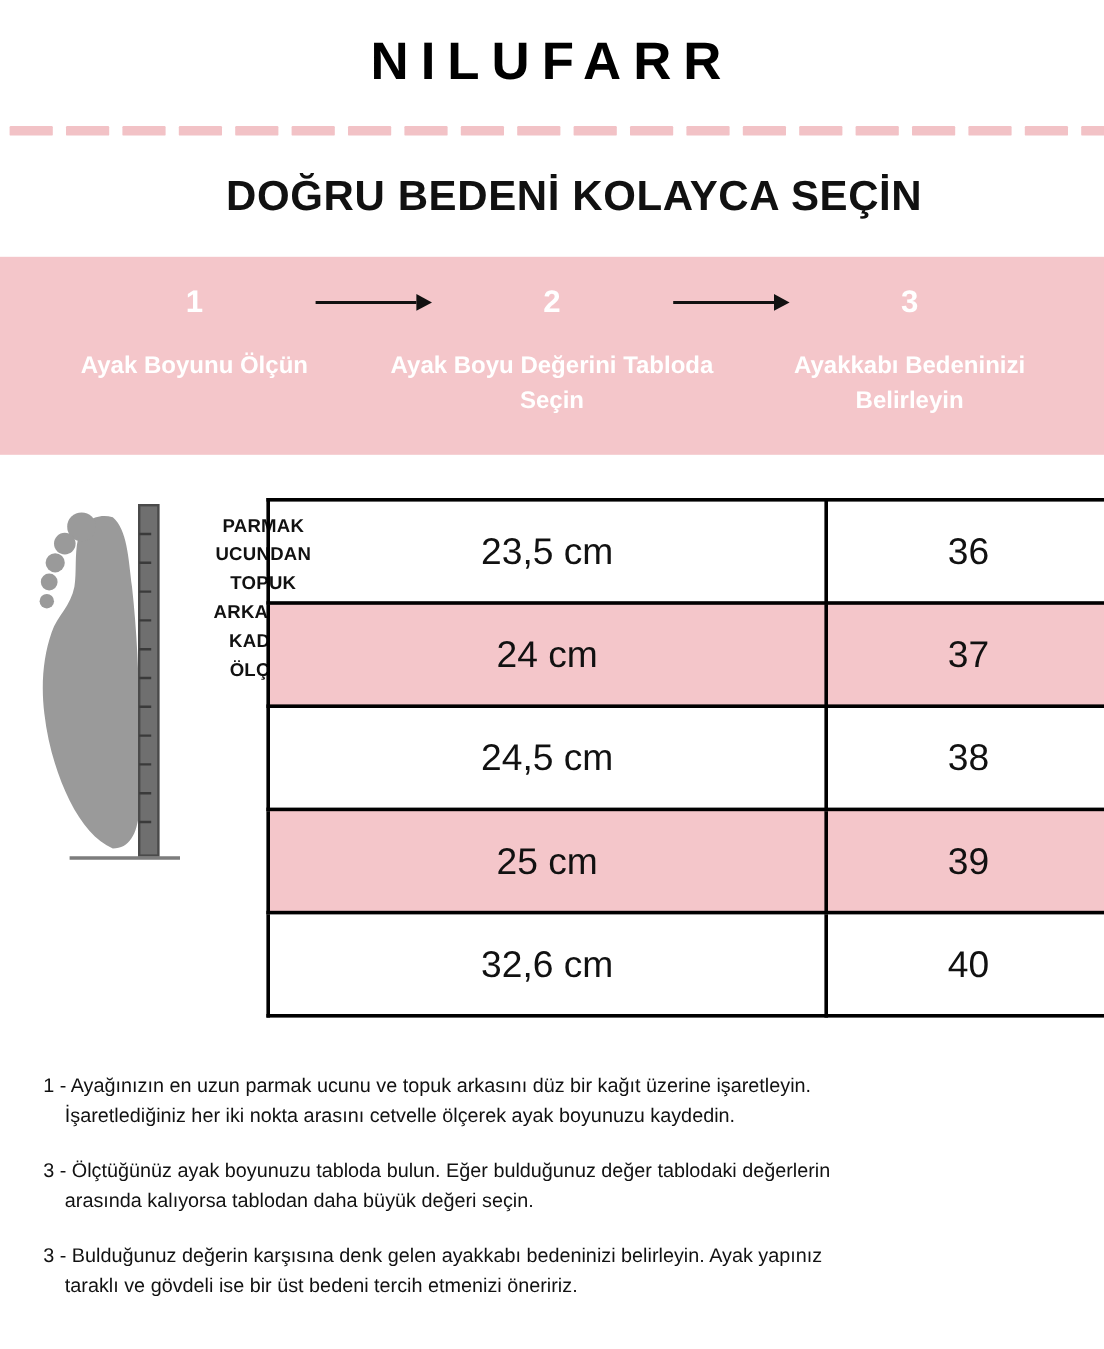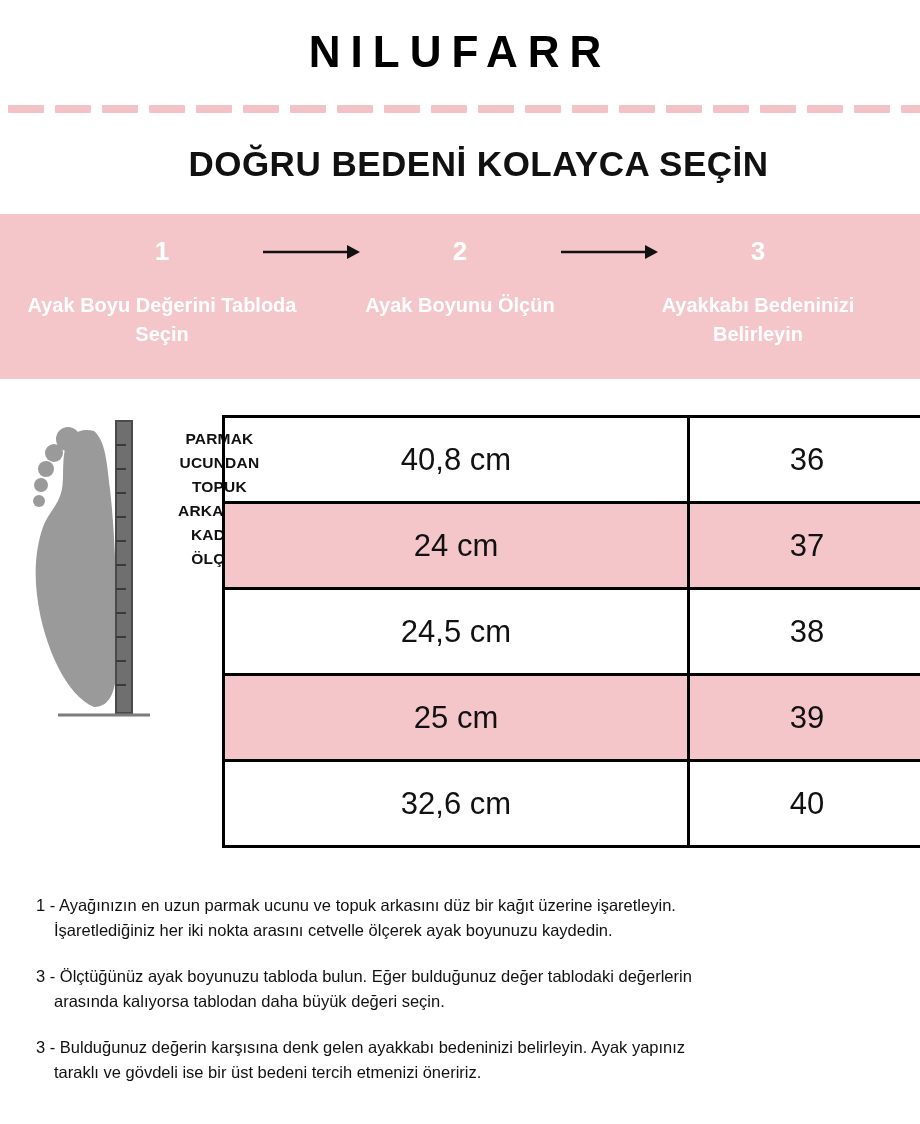--- a/index.html
+++ b/index.html
@@ -221,22 +221,22 @@
     <div class="arrow">
       <svg width="100" height="18" viewBox="0 0 100 18" aria-hidden="true">
         <line x1="2" y1="9" x2="86" y2="9" stroke="#111111" stroke-width="2.5"></line>
         <polygon points="86,2 99,9 86,16" fill="#111111"></polygon>
       </svg>
     </div>
     <div class="step-num">3</div>
   </div>
 
   <div class="steps-labels">
+    <div class="step-label">Ayak Boyunu Ölçün</div>
     <div class="step-label">Ayak Boyu Değerini Tabloda Seçin</div>
-    <div class="step-label">Ayak Boyunu Ölçün</div>
     <div class="step-label">Ayakkabı Bedeninizi Belirleyin</div>
   </div>
 </div>
 
 <div class="middle">
 
   <div class="foot-col">
     <div class="foot-graphic">
       <svg width="160" height="330" viewBox="0 0 160 330" aria-hidden="true">
 
@@ -277,21 +277,21 @@
         <line x1="40" y1="300" x2="132" y2="300" stroke="#7d7d7d" stroke-width="3"></line>
       </svg>
     </div>
     <div class="foot-caption">PARMAK UCUNDAN TOPUK ARKASINA KADAR ÖLÇÜN</div>
   </div>
 
   <div class="table-col">
     <table class="size-table">
       <tbody>
         <tr>
-          <td class="col-cm">40,8 cm</td>
+          <td class="col-cm">23,5 cm</td>
           <td class="col-size">36</td>
         </tr>
         <tr class="alt">
           <td class="col-cm">24 cm</td>
           <td class="col-size">37</td>
         </tr>
         <tr>
           <td class="col-cm">24,5 cm</td>
           <td class="col-size">38</td>
         </tr>

